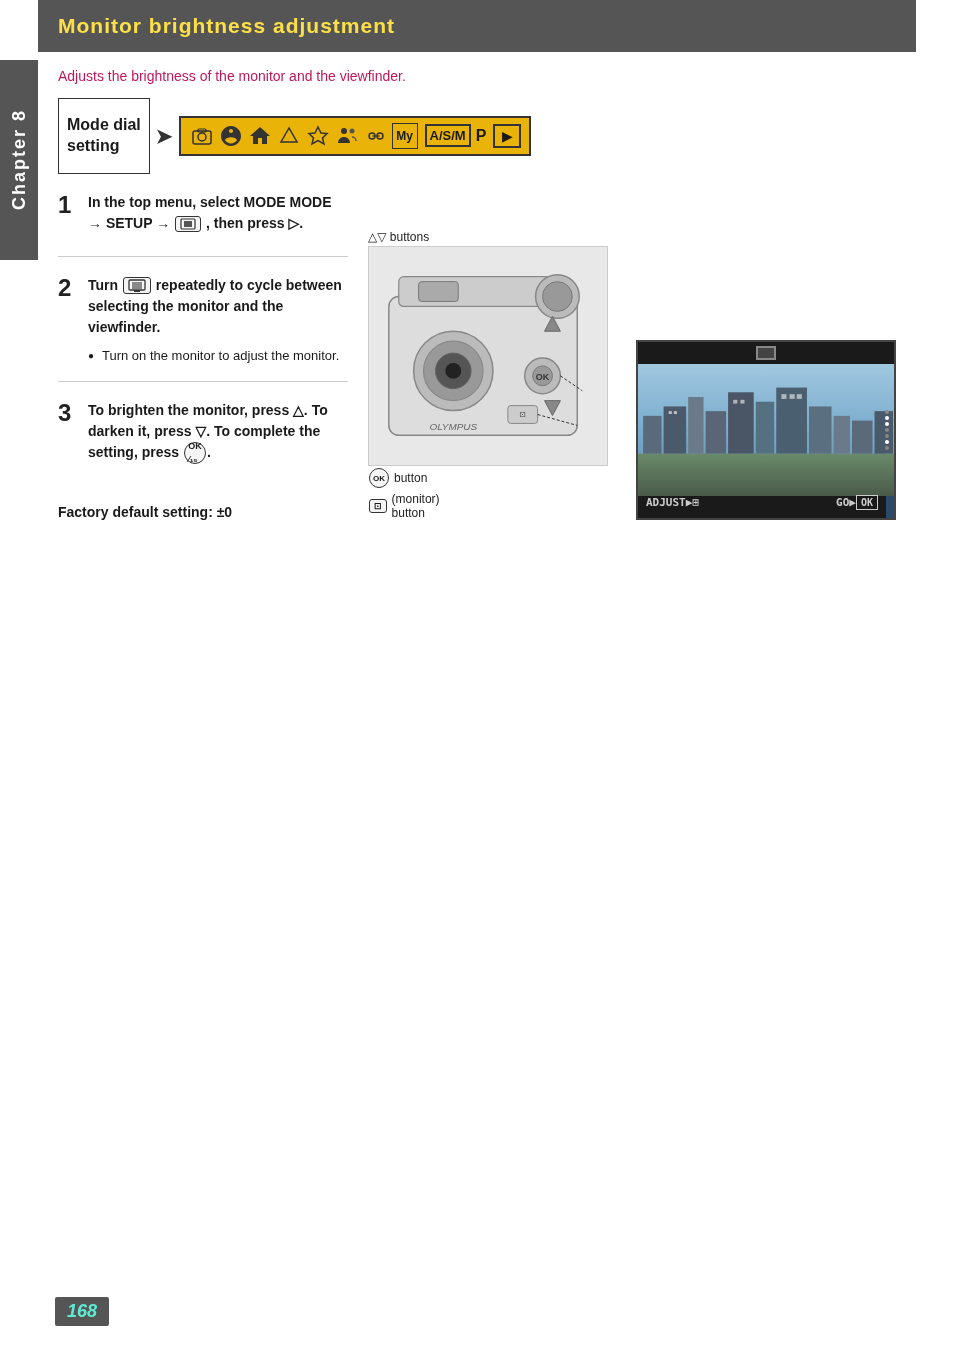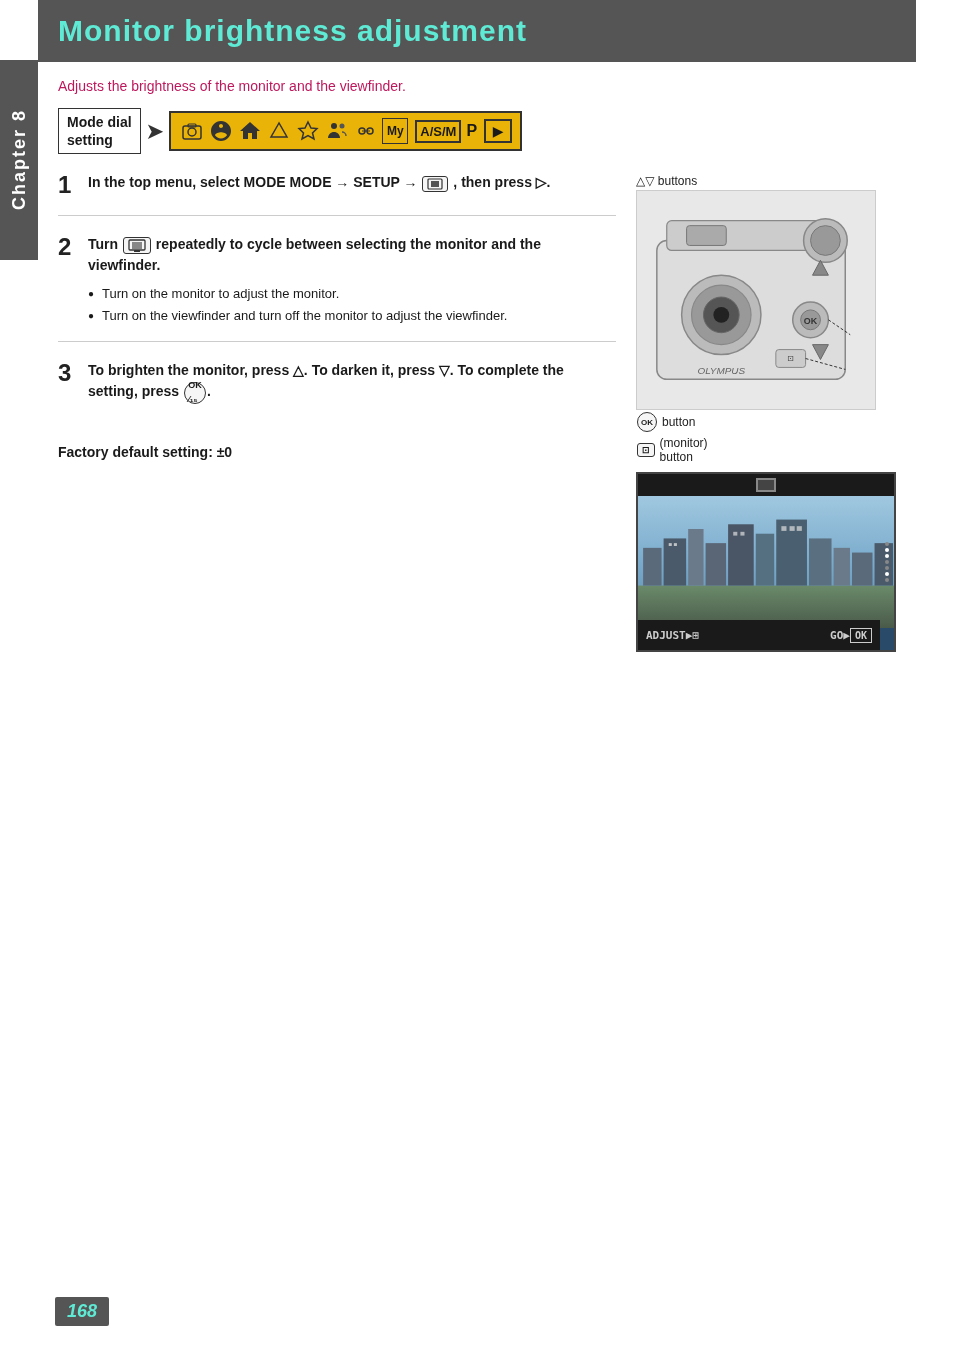--- a/index.html
+++ b/index.html
@@ -36,22 +36,22 @@
       letter-spacing: 2px;
     }
 
     
     .title-bar {
       background: #555;
       margin: 0 38px 0 38px;
       padding: 14px 20px;
     }
     .title-bar h1 {
-      color: #5eead4;
-      font-size: 30px;
+      color: #fde047;
+      font-size: 21px;
       font-weight: 900;
       font-family: Arial Black, Arial, sans-serif;
       letter-spacing: 1px;
     }
 
     
     .content {
       margin: 0 38px;
       padding: 16px 20px;
     }
@@ -64,22 +64,22 @@
 
     
     .mode-dial-row {
       display: flex;
       align-items: center;
       gap: 6px;
       margin-bottom: 18px;
     }
     .mode-dial-label {
       border: 1.5px solid #333;
-      padding: 4px 8px;
-      font-size: 14px;
+      padding: 16px 8px;
+      font-size: 16px;
       font-weight: bold;
       line-height: 1.3;
       white-space: nowrap;
       background: #fff;
     }
     .arrow-right {
       font-size: 20px;
       color: #333;
       font-weight: bold;
     }
@@ -233,25 +233,24 @@
       top: 22px;
       left: 0;
       right: 0;
       bottom: 22px;
       background: linear-gradient(180deg, #6a9ec0 0%, #4a7a99 30%, #6b8a6b 55%, #4a6a4a 70%, #3a5a3a 100%);
     }
     .screen-bottom-bar {
       position: absolute;
       bottom: 0;
       left: 0;
-      right: 14px;
-      height: 30px;
+      right: 8px;
+      height: 22px;
       background: #1a1a1a;
       display: flex;
-      align-items: center;
       justify-content: space-between;
       padding: 0 8px;
     }
     .screen-bottom-text {
       color: #ccc;
       font-size: 11px;
       font-family: monospace;
       font-weight: bold;
     }
     .screen-ok-box {
@@ -329,21 +328,21 @@
       font-size: 10px;
       font-weight: bold;
       background: #f5f5f5;
       vertical-align: middle;
       margin: 0 1px;
     }
 
     
     .right-column {
       display: flex;
-      flex-direction: column;
+      flex-direction: row;
       align-items: flex-end;
       gap: 8px;
     }
 
     .annotation-block {
       width: 260px;
       position: relative;
     }
     .annot-label {
       font-size: 12px;
@@ -465,21 +464,20 @@
               <svg width="18" height="13" viewBox="0 0 18 13">
                   <rect x="1" y="1" width="16" height="10" rx="1" fill="none" stroke="#333" stroke-width="1.3"></rect>
                   <rect x="4" y="3" width="10" height="7" fill="#888"></rect>
                   <rect x="6" y="11" width="6" height="2" rx="0.5" fill="#333"></rect>
                 </svg>
             </span>
             <strong> repeatedly to cycle between selecting the monitor and the viewfinder.</strong>
           </div>
           <ul class="step-bullets">
             <li>Turn on the monitor to adjust the monitor.</li>
-            <li>Turn on the viewfinder and turn off the monitor to adjust the viewfinder.</li>
           </ul>
         </div>
       </div>
 
       <div class="step" style="border-bottom:none;">
         <div class="step-number">3</div>
         <div class="step-content">
           <div class="step-main step3-bold">
             <strong>To brighten the monitor, press △.
             <span>To</span>

